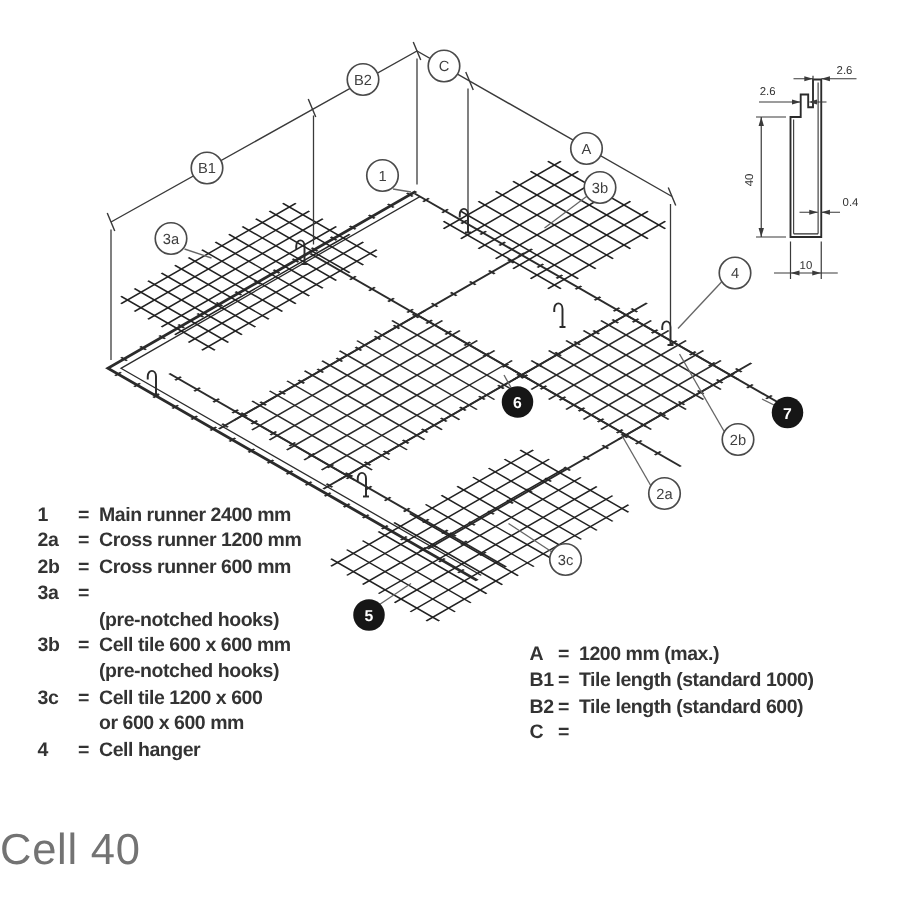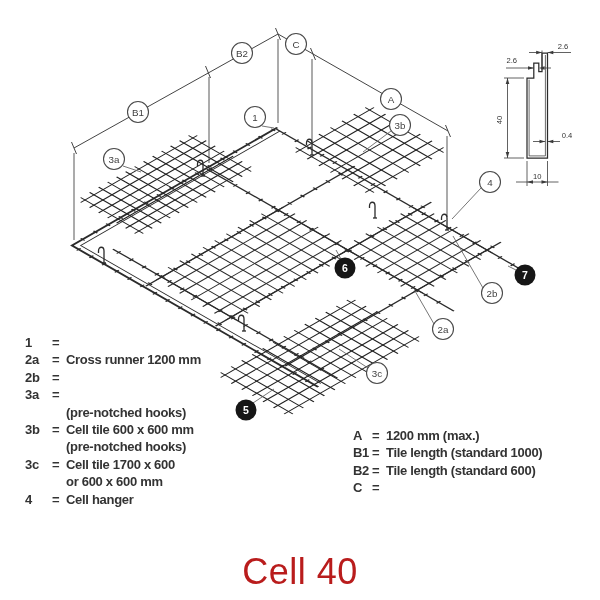--- a/index.html
+++ b/index.html
@@ -7,22 +7,22 @@
        font-family:"Liberation Sans",sans-serif;}
   .stage{position:absolute;inset:0;}
   svg{position:absolute;left:0;top:0;}
   .legend{position:absolute;color:#333;font-size:13px;font-weight:700;letter-spacing:-0.3px;}
   .legend .row{display:flex;line-height:17.4px;white-space:nowrap;}
   .legend .lid{width:27px;flex:0 0 auto;}
   .legend .leq{width:14px;flex:0 0 auto;}
   .legend-left{left:25px;top:334px;}
   .legend-right{left:353px;top:427px;}
   .legend-right .lid{width:19px;}
-  .page-title{position:absolute;left:0;right:0;top:551px;text-align:center;
-              font-size:36px;font-weight:400;color:#b91c1c;letter-spacing:0.5px;}
+  .page-title{position:absolute;left:0;right:0;top:551px;
+              font-size:29px;font-weight:400;color:#737373;letter-spacing:0.5px;}
   .cir-txt{font-size:9.8px;fill:#3f3f3f;}
   .cir-txt-filled{font-size:10.5px;font-weight:700;fill:#ffffff;}
   .dim-txt{font-size:7.6px;fill:#333;}
   text{font-family:"Liberation Sans",sans-serif;}
 </style>
 </head>
 <body>
 
 <div class="stage">
 
@@ -186,29 +186,31 @@
     <text class="dim-txt" x="563" y="49" text-anchor="middle">2.6</text>
     <text class="dim-txt" x="567" y="137.5" text-anchor="middle">0.4</text>
     <text class="dim-txt" x="537.3" y="179" text-anchor="middle">10</text>
   </g>
 </svg>
 
   <div class="legend legend-left">
     <div class="row">
         <span class="lid">1</span>
         <span class="leq">=</span>
+        <span class="ltxt">Main runner 2400 mm</span>
       </div>
     <div class="row">
         <span class="lid">2a</span>
         <span class="leq">=</span>
         <span class="ltxt">Cross runner 1200 mm</span>
       </div>
     <div class="row">
         <span class="lid">2b</span>
         <span class="leq">=</span>
+        <span class="ltxt">Cross runner 600 mm</span>
       </div>
     <div class="row">
         <span class="lid">3a</span>
         <span class="leq">=</span>
       </div>
     <div class="row">
         <span class="lid"></span>
         <span class="leq"></span>
         <span class="ltxt">(pre-notched hooks)</span>
       </div>
@@ -218,21 +220,21 @@
         <span class="ltxt">Cell tile 600 x 600 mm</span>
       </div>
     <div class="row">
         <span class="lid"></span>
         <span class="leq"></span>
         <span class="ltxt">(pre-notched hooks)</span>
       </div>
     <div class="row">
         <span class="lid">3c</span>
         <span class="leq">=</span>
-        <span class="ltxt">Cell tile 1700 x 600</span>
+        <span class="ltxt">Cell tile 1200 x 600</span>
       </div>
     <div class="row">
         <span class="lid"></span>
         <span class="leq"></span>
         <span class="ltxt">or 600 x 600 mm</span>
       </div>
     <div class="row">
         <span class="lid">4</span>
         <span class="leq">=</span>
         <span class="ltxt">Cell hanger</span>

